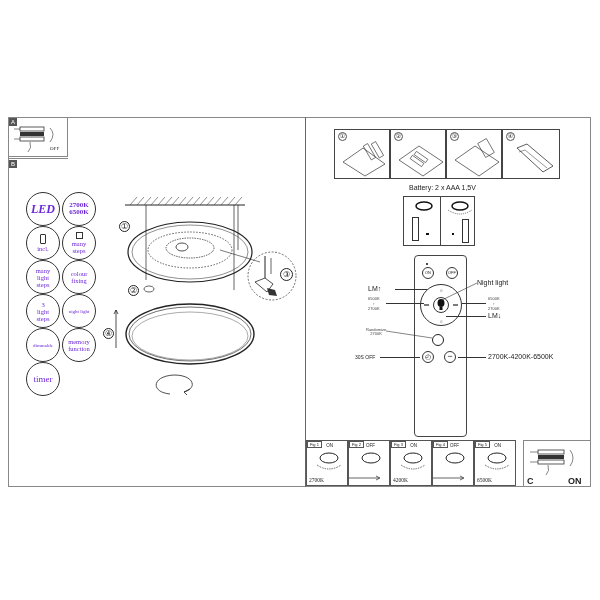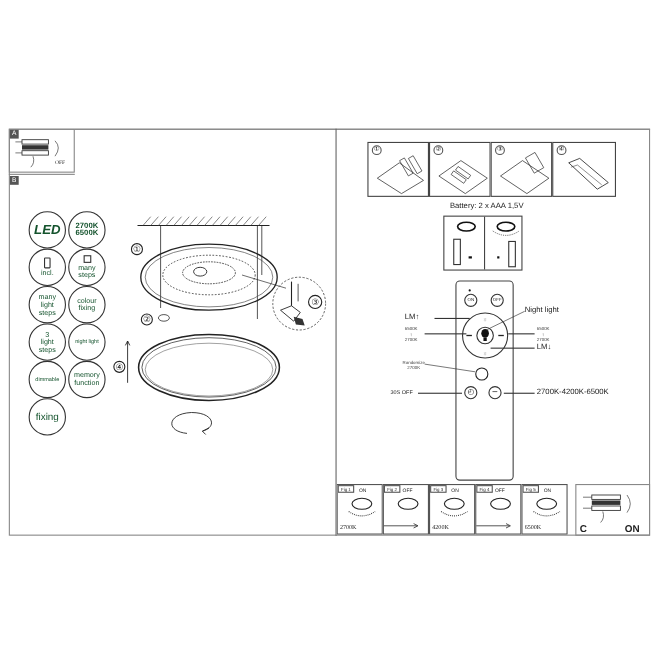--- a/index.html
+++ b/index.html
@@ -1,21 +1,21 @@
 <!DOCTYPE html>
 <html><head>
 <meta charset="utf-8">
 <style>
   * { box-sizing: border-box; margin: 0; padding: 0; }
   html, body { width: 600px; height: 600px; background: #ffffff; overflow: hidden; }
   body { position: relative; font-family: "Liberation Sans", sans-serif; color: #222; }
   .abs { position: absolute; }
   .frame { position: absolute; border: 1px solid #888; }
   .sec-label { position: absolute; width: 8px; height: 8px; background: #555; color: #fff; font-size: 6px; line-height: 8px; text-align: center; }
-  .badge { position: absolute; width: 34px; height: 34px; border: 1.2px solid #333; border-radius: 50%; display: flex; align-items: center; justify-content: center; text-align: center; font-size: 6.5px; line-height: 7px; color: #14532d; background: #fff; }
+  .badge { position: absolute; width: 34px; height: 34px; border: 1.2px solid #333; border-radius: 50%; display: flex; align-items: center; justify-content: center; text-align: center; font-size: 6.5px; line-height: 7px; color: #6d28d9; background: #fff; font-family: Liberation Serif, serif; }
   .badge.led { font-weight: bold; font-style: italic; font-size: 12px; }
   .badge.bold { font-weight: bold; font-size: 7px; }
   .badge.timer { font-size: 9px; }
   .badge.small { font-size: 5px; }
   .num-circle { position: absolute; width: 11px; height: 11px; border: 1px solid #222; border-radius: 50%; font-size: 8px; line-height: 9px; text-align: center; background: #fff; font-family: "Liberation Serif", serif; }
   .step-box { position: absolute; border: 1px solid #444; background: #fff; }
   .step-num { position: absolute; left: 3px; top: 2px; width: 9px; height: 9px; border: 1px solid #555; border-radius: 50%; font-size: 6px; line-height: 7px; text-align: center; }
   .label { position: absolute; font-size: 6px; color: #222; white-space: nowrap; }
   .label.tiny { font-size: 4px; color: #444; }
   .label.md { font-size: 7px; }
@@ -76,21 +76,21 @@
     <span style="white-space:pre-line;">3
 light
 steps</span>
   </div>
 <div class="badge small" style="left:62px; top:294px;">night light</div>
 <div class="badge small" style="left:26px; top:328px;">dimmable</div>
 <div class="badge" style="left:62px; top:328px;">
     <span style="white-space:pre-line;">memory
 function</span>
   </div>
-<div class="badge timer" style="left:26px; top:362px;">fixing</div>
+<div class="badge timer" style="left:26px; top:362px;">timer</div>
 
 <svg style="left:125px; top:195px;" width="120" height="12">
   <line x1="0" y1="10" x2="120" y2="10" stroke="#222" stroke-width="1"></line>
   <g stroke="#444" stroke-width="0.6">
     <line x1="5" y1="10" x2="12" y2="2"></line>
       <line x1="12" y1="10" x2="19" y2="2"></line>
       <line x1="19" y1="10" x2="26" y2="2"></line>
     <line x1="26" y1="10" x2="33" y2="2"></line>
       <line x1="33" y1="10" x2="40" y2="2"></line>
       <line x1="40" y1="10" x2="47" y2="2"></line>

